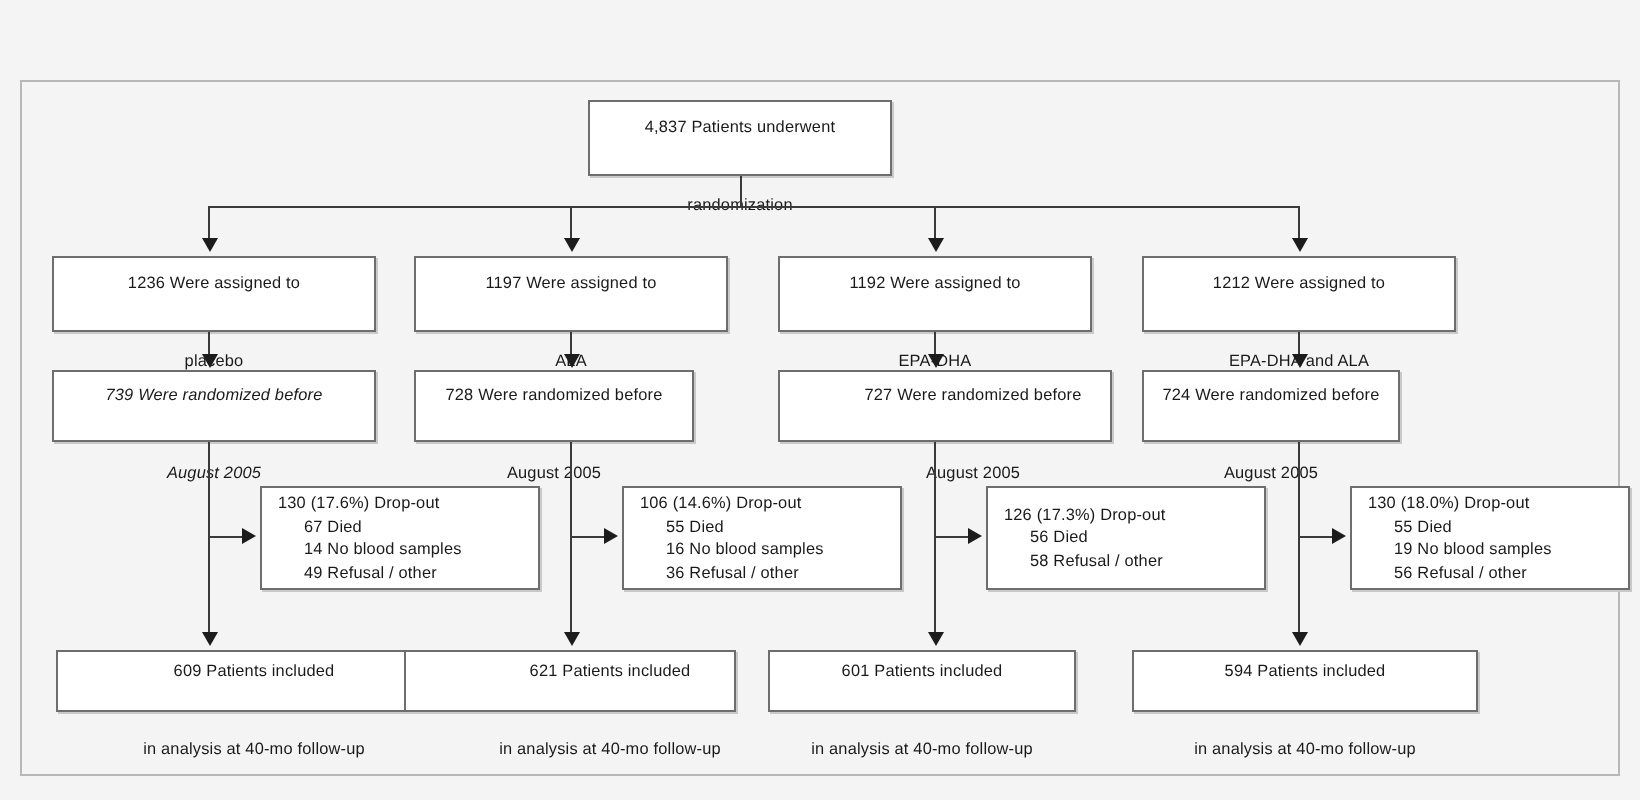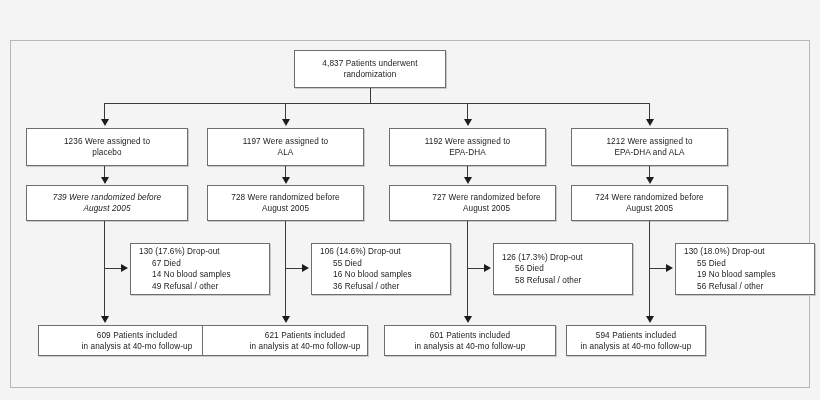--- a/index.html
+++ b/index.html
@@ -36,21 +36,21 @@
     color: #1a1a1a;
     font-size: 8.2px;
     line-height: 11px;
     display: flex;
     flex-direction: column;
     justify-content: center;
     align-items: center;
     text-align: center;
     letter-spacing: 0.1px;
   }
-  .box .line { display: block; white-space: nowrap; }
+  .box .line { display: block; white-space: nowrap; margin-top: 28px; }
   
   .dropbox {
     position: absolute;
     box-sizing: border-box;
     background: #ffffff;
     border: 1px solid #6e6e6e;
     box-shadow: 1px 1px 0 0 #c9c9c9;
     color: #1a1a1a;
     font-size: 8.2px;
     line-height: 11.5px;
@@ -139,32 +139,32 @@
   <div class="vline" style="left:104px; top:221px; height:96px;"></div>
   <div class="arrow-down" style="left:101px; top:316px;"></div>
   <div class="hline" style="left:104px; top:268px; width:18px;"></div>
   <div class="arrow-right" style="left:121px; top:264px;"></div>
   <div class="dropbox" style="left:130px; top:243px; width:140px; height:52px;">
     <span class="line">130 (17.6%) Drop-out</span>
     <span class="line sub">67 Died</span>
     <span class="line sub">14 No blood samples</span>
     <span class="line sub">49 Refusal / other</span>
   </div>
-  <div class="box" style="left:38px; top:325px; width:198px; height:31px;text-align:right;">
+  <div class="box" style="left:28px; top:325px; width:198px; height:31px;text-align:right;">
     <span class="line">609 Patients included</span>
     <span class="line">in analysis at 40-mo follow-up</span>
   </div>
 
   <div class="box" style="left:207px; top:128px; width:157px; height:38px;">
     <span class="line">1197 Were assigned to</span>
     <span class="line">ALA</span>
   </div>
   <div class="vline" style="left:285px; top:166px; height:12px;"></div>
   <div class="arrow-down" style="left:282px; top:177px;"></div>
-  <div class="box" style="left:207px; top:185px; width:157px; height:36px;">
+  <div class="box" style="left:207px; top:185px; width:140px; height:36px;">
     <span class="line">728 Were randomized before</span>
     <span class="line">August 2005</span>
   </div>
   <div class="vline" style="left:285px; top:221px; height:96px;"></div>
   <div class="arrow-down" style="left:282px; top:316px;"></div>
   <div class="hline" style="left:285px; top:268px; width:18px;"></div>
   <div class="arrow-right" style="left:302px; top:264px;"></div>
   <div class="dropbox" style="left:311px; top:243px; width:140px; height:52px;">
     <span class="line">106 (14.6%) Drop-out</span>
     <span class="line sub">55 Died</span>
@@ -188,43 +188,43 @@
   </div>
   <div class="vline" style="left:467px; top:221px; height:96px;"></div>
   <div class="arrow-down" style="left:464px; top:316px;"></div>
   <div class="hline" style="left:467px; top:268px; width:18px;"></div>
   <div class="arrow-right" style="left:484px; top:264px;"></div>
   <div class="dropbox" style="left:493px; top:243px; width:140px; height:52px;">
     <span class="line">126 (17.3%) Drop-out</span>
     <span class="line sub">56 Died</span>
     <span class="line sub">58 Refusal / other</span>
   </div>
-  <div class="box" style="left:384px; top:325px; width:172px; height:31px;">
+  <div class="box" style="left:384px; top:325px; width:154px; height:31px;">
     <span class="line">601 Patients included</span>
     <span class="line">in analysis at 40-mo follow-up</span>
   </div>
 
   <div class="box" style="left:571px; top:128px; width:157px; height:38px;">
     <span class="line">1212 Were assigned to</span>
     <span class="line">EPA-DHA and ALA</span>
   </div>
   <div class="vline" style="left:649px; top:166px; height:12px;"></div>
   <div class="arrow-down" style="left:646px; top:177px;"></div>
-  <div class="box" style="left:571px; top:185px; width:157px; height:36px;">
+  <div class="box" style="left:571px; top:185px; width:129px; height:36px;">
     <span class="line">724 Were randomized before</span>
     <span class="line">August 2005</span>
   </div>
   <div class="vline" style="left:649px; top:221px; height:96px;"></div>
   <div class="arrow-down" style="left:646px; top:316px;"></div>
   <div class="hline" style="left:649px; top:268px; width:18px;"></div>
   <div class="arrow-right" style="left:666px; top:264px;"></div>
   <div class="dropbox" style="left:675px; top:243px; width:140px; height:52px;">
     <span class="line">130 (18.0%) Drop-out</span>
     <span class="line sub">55 Died</span>
     <span class="line sub">19 No blood samples</span>
     <span class="line sub">56 Refusal / other</span>
   </div>
-  <div class="box" style="left:566px; top:325px; width:140px; height:31px;">
+  <div class="box" style="left:566px; top:325px; width:173px; height:31px;">
     <span class="line">594 Patients included</span>
     <span class="line">in analysis at 40-mo follow-up</span>
   </div>
 
 </div>
 
 </body></html>

